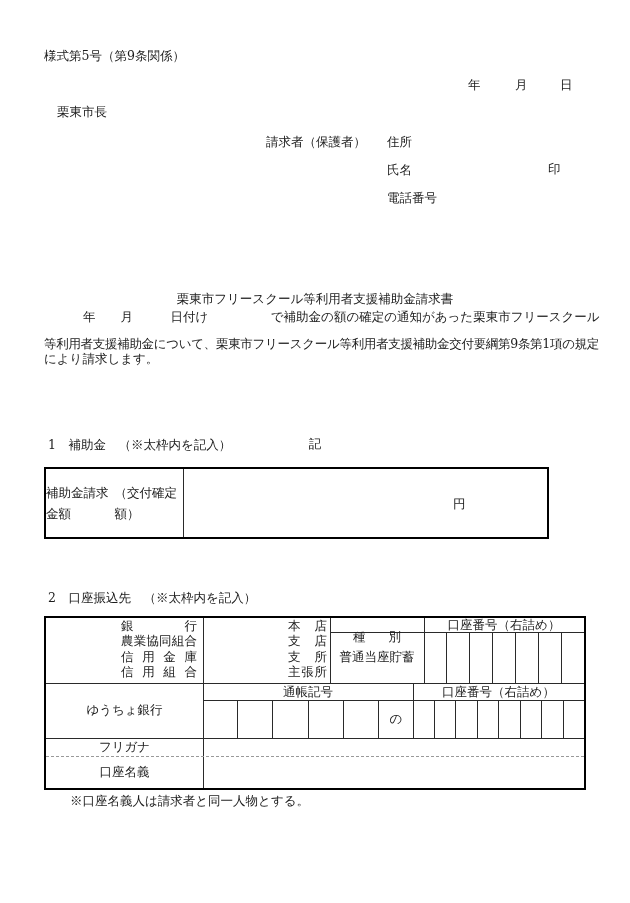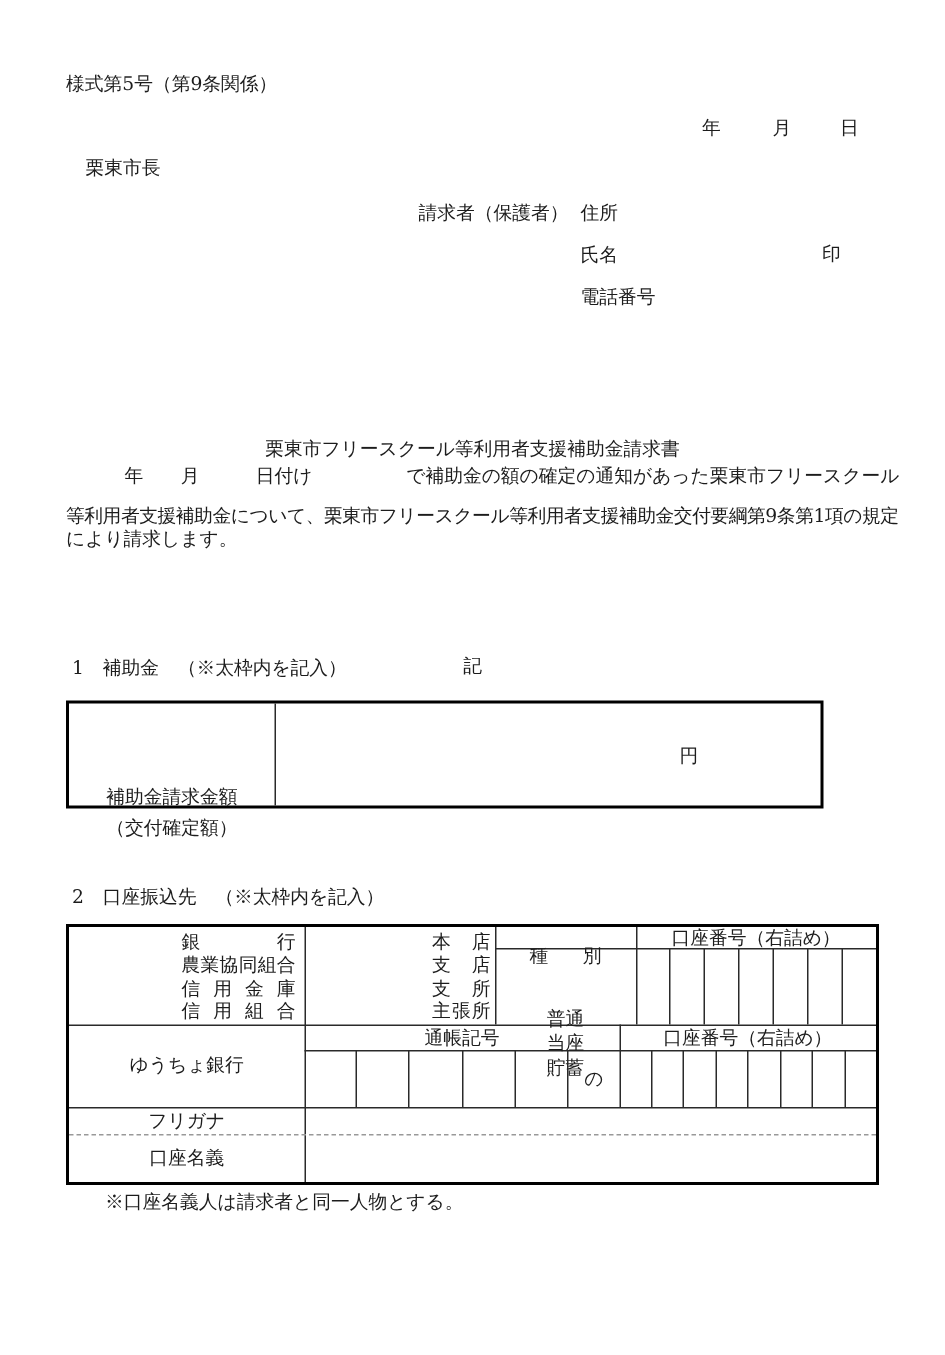--- a/index.html
+++ b/index.html
@@ -12,22 +12,22 @@
   .center { left:0; width:630px; text-align:center;margin-top:28px; }
   .tight { letter-spacing:-0.3px;text-align:right; }
 
   
   .tbl { position:absolute; border:2px solid #000; background:#fff; }
   .vline { position:absolute; width:0; border-left:1px solid #2a2a2a; }
   .hline { position:absolute; height:0; border-top:1px solid #2a2a2a; }
   .dashline { position:absolute; height:0; border-top:1px dashed #999; }
 
   .blk { position:absolute; }
-  .col-c { display:flex; flex-direction:column; align-items:center; justify-content:center;margin-top:38px; }
-  .col-r { display:flex; flex-direction:column; justify-content:center; align-items:flex-end; }
+  .col-c { display:flex; align-items:center; justify-content:center; }
+  .col-r { display:flex; flex-direction:column; justify-content:center; align-items:flex-end;font-family:Liberation Mono, monospace; }
   .cc { display:flex; align-items:center; justify-content:center; }
 
   .jw6 { display:inline-block; width:76px; text-align:justify; text-align-last:justify; }
   .jw3 { display:inline-block; width:39px; text-align:justify; text-align-last:justify; }
   .jw2 { display:inline-block; width:48px; text-align:justify; text-align-last:justify; }
 
   .grid { position:absolute; display:flex; }
   .grid > div { flex:1 1 0; border-left:1px solid #2a2a2a; display:flex; align-items:center; justify-content:center; }
   .grid > div:first-child { border-left:none; }
 
@@ -41,21 +41,21 @@
 <div class="page">
 
   <div class="abs" style="left:44px;top:48px">様式第5号（第9条関係）</div>
 
   <span class="abs" style="left:468px;top:77px">年</span>
   <span class="abs" style="left:515px;top:77px">月</span>
   <span class="abs" style="left:560px;top:77px">日</span>
 
   <div class="abs" style="left:57px;top:104px">栗東市長</div>
 
-  <div class="abs" style="left:279px;top:134px">請求者（保護者）</div>
+  <div class="abs" style="left:266px;top:134px">請求者（保護者）</div>
   <div class="abs" style="left:387px;top:134px">住所</div>
   <div class="abs" style="left:387px;top:162px">氏名</div>
   <div class="abs" style="left:548px;top:161px">印</div>
   <div class="abs" style="left:387px;top:190px">電話番号</div>
 
   <div class="abs center" style="top:263px">栗東市フリースクール等利用者支援補助金請求書</div>
 
   <div class="abs" style="left:83px;top:309px">年　　月　　　日付け　　　　　で補助金の額の確定の通知があった栗東市フリースクール</div>
   <div class="abs tight" style="left:44px;top:336px">等利用者支援補助金について、栗東市フリースクール等利用者支援補助金交付要綱第9条第1項の規定</div>
   <div class="abs" style="left:44px;top:351px">により請求します。</div>

